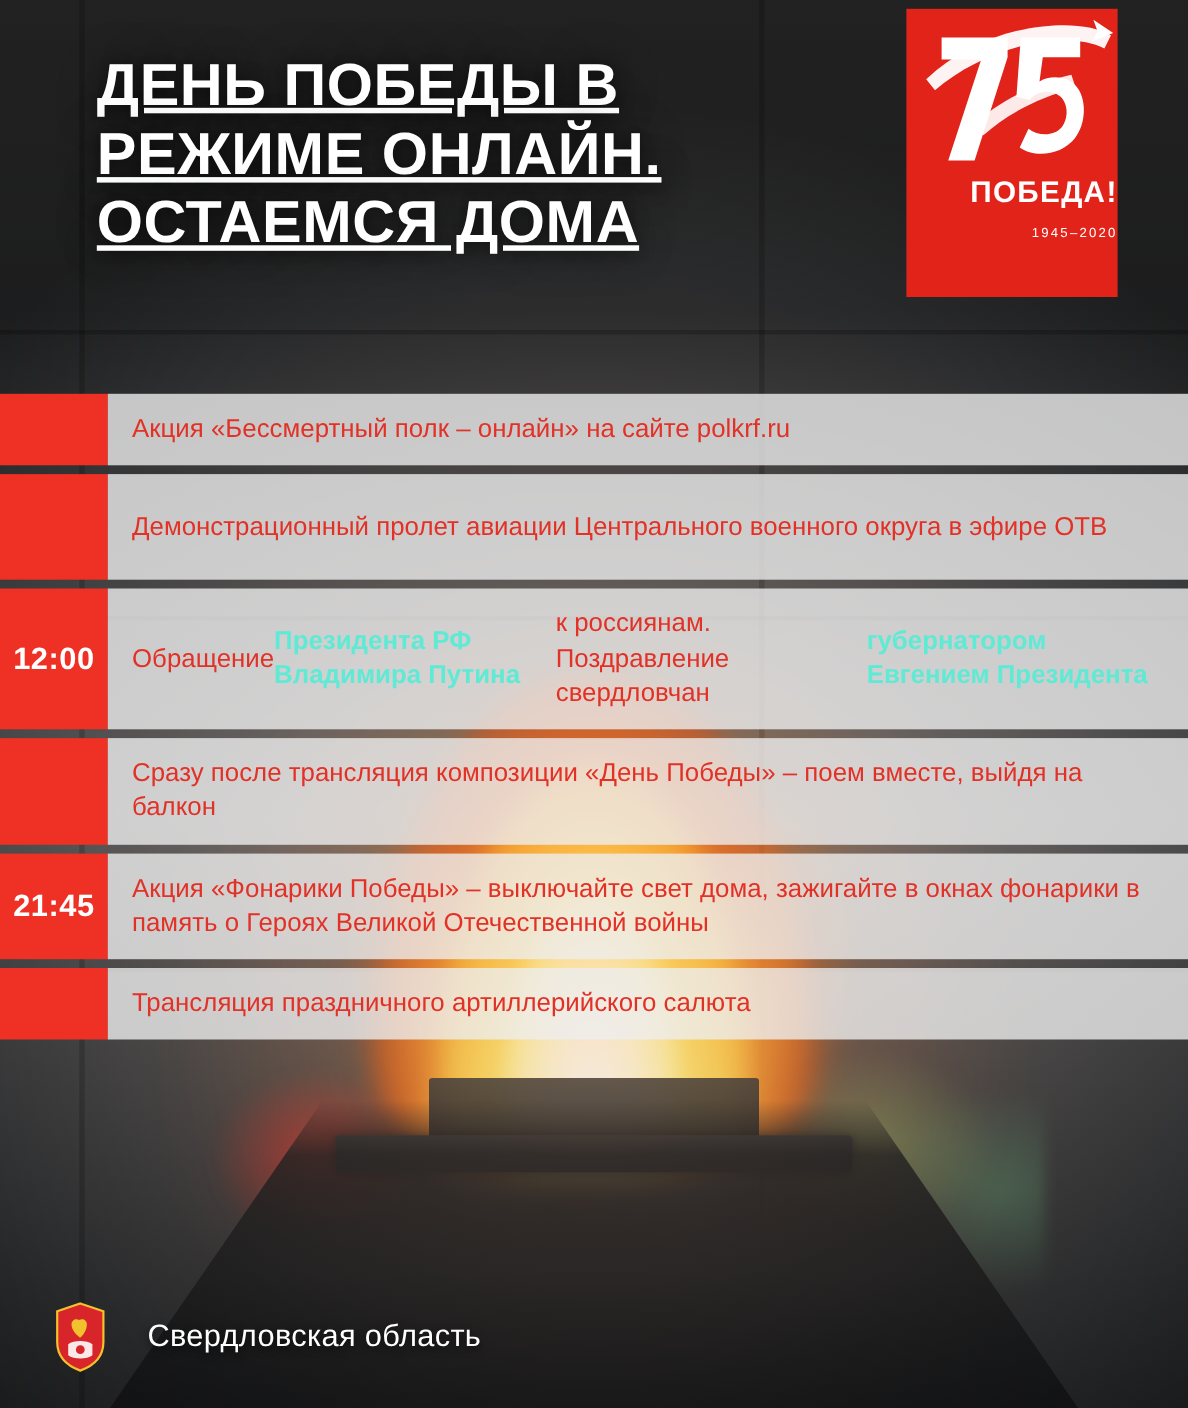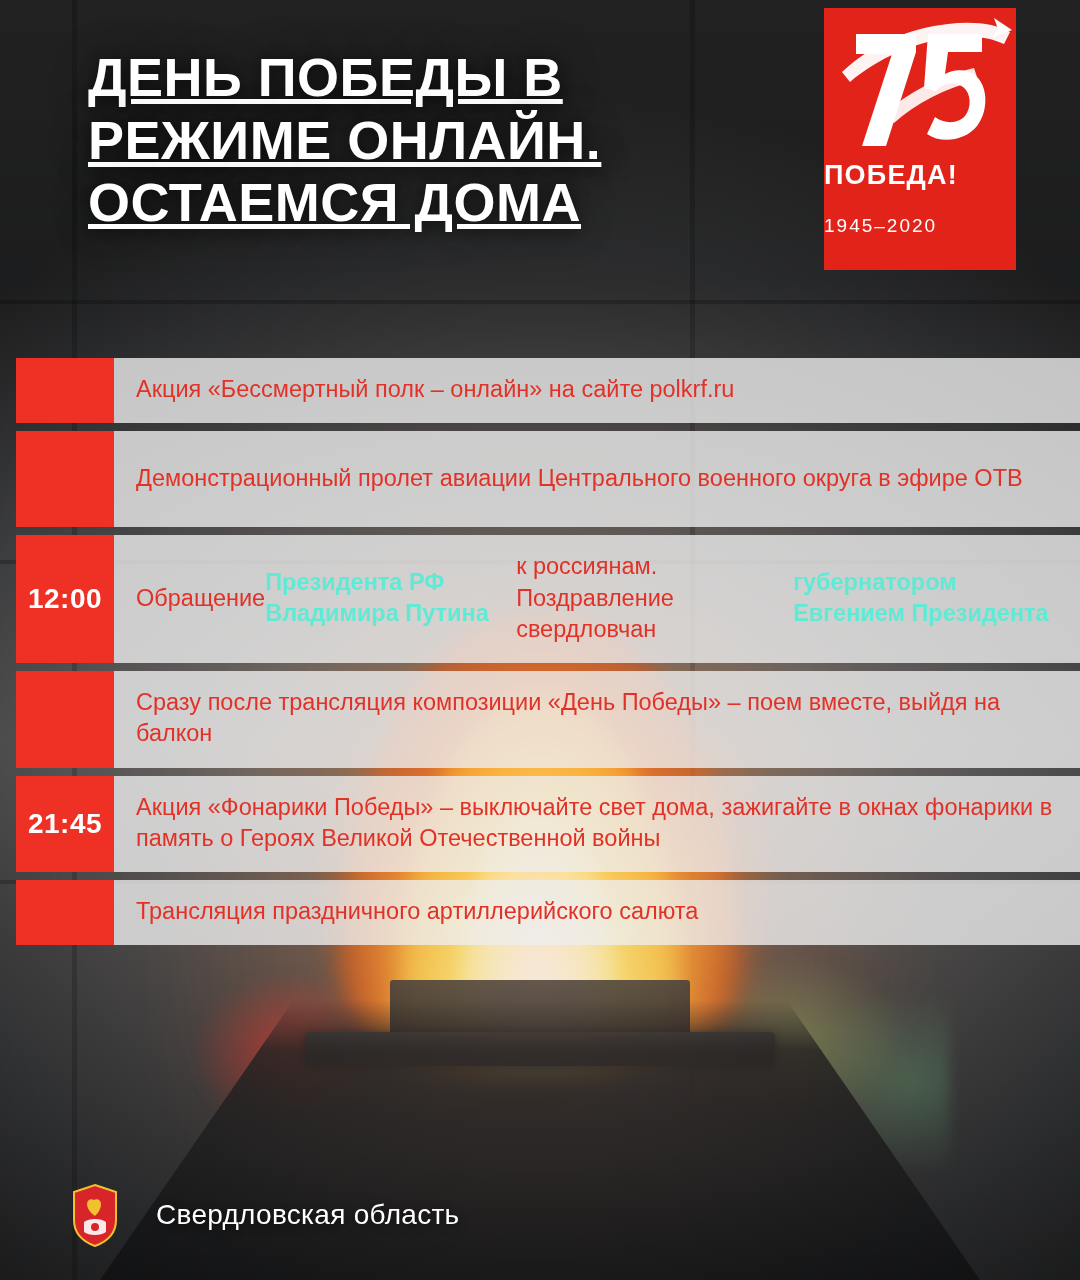--- a/index.html
+++ b/index.html
@@ -181,32 +181,32 @@
     right: 64px;
     top: 8px;
     width: 192px;
     height: 262px;
     background: #e2231a;
   }
   .logo75 svg { display: block; }
   .logo75-text {
     position: absolute;
     left: 0; right: 0;
-    text-align: left;
+    text-align: right;
     color: #ffffff;
   }
   .logo75-pobeda {
     top: 152px;
     font-size: 27px;
     font-weight: bold;
     letter-spacing: 1.2px;
   }
   .logo75-years {
-    top: 207px;
-    font-size: 19px;
+    top: 196px;
+    font-size: 12px;
     letter-spacing: 2px;
   }
 
   
   .schedule {
     position: absolute;
     left: 0; right: 0;
     top: 358px;
   }
   .row {
@@ -219,21 +219,20 @@
     width: 98px;
     flex: 0 0 98px;
     background: #ee3124;
     display: flex;
     align-items: center;
     justify-content: center;
     color: #ffffff;
     font-size: 28px;
     font-weight: bold;
     letter-spacing: 0.5px;
-    margin-left: 16px;
   }
   .text-cell {
     flex: 1 1 auto;
     background: rgba(238,238,238,0.80);
     padding: 16px 26px 18px 22px;
     color: #e23127;
     font-size: 23.5px;
     line-height: 1.33;
     display: flex;
     align-items: center;
@@ -243,21 +242,21 @@
   .row-h2 .time-cell, .row-h2 .text-cell { min-height: 96px; }
 
   
   .footer {
     position: absolute;
     left: 0; right: 0;
     bottom: 0;
     height: 130px;
     display: flex;
     align-items: center;
-    padding-left: 68px;
+    padding-left: 46px;
   }
   .coat {
     width: 54px;
     height: 66px;
     position: relative;
     flex: 0 0 54px;
   }
   .footer-label {
     margin-left: 34px;
     color: #ffffff;

